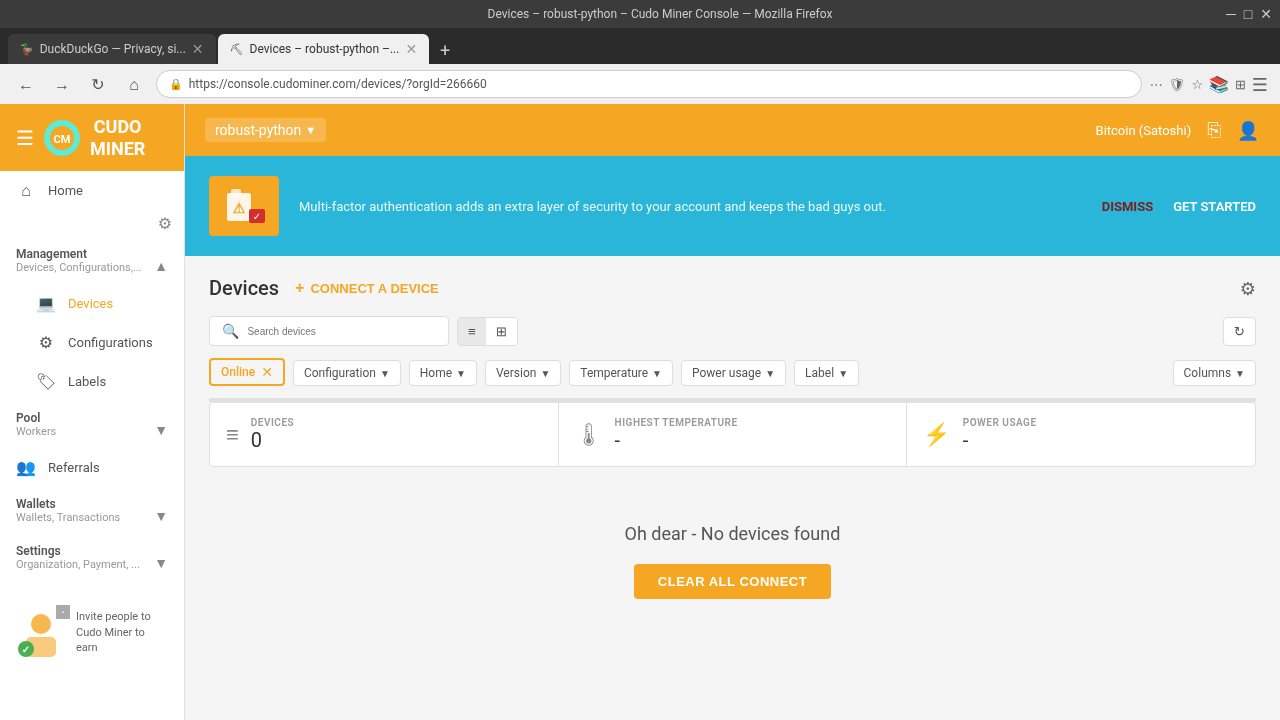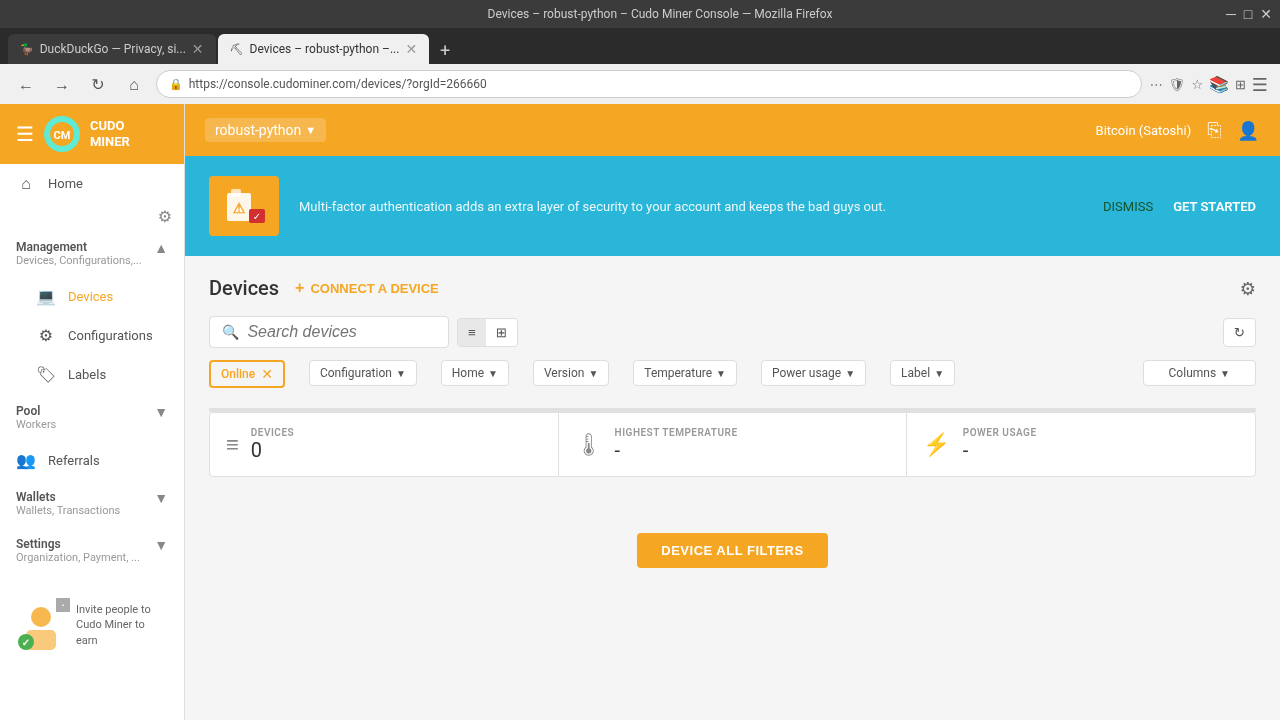--- a/index.html
+++ b/index.html
@@ -45,63 +45,63 @@
 
     
     .content { flex: 1; overflow-y: auto; padding: 0; background: #f5f5f5; }
 
     
     .mfa-banner { background: #29b6d8; padding: 20px 24px; display: flex; align-items: center; gap: 20px; margin-bottom: 0; position: relative; }
     .mfa-icon { width: 70px; height: 60px; background: #f5a623; border-radius: 4px; display: flex; align-items: center; justify-content: center; flex-shrink: 0; }
     .mfa-text h3 { color: white; font-size: 15px; font-weight: 600; margin-bottom: 4px; }
     .mfa-text p { color: white; font-size: 13px; opacity: 0.9; }
     .mfa-actions { margin-left: auto; display: flex; gap: 20px; align-items: center; }
-    .mfa-dismiss { color: #14532d; font-weight: 400; font-size: 13px; cursor: pointer; }
+    .mfa-dismiss { color: #7f1d1d; font-weight: 700; font-size: 13px; cursor: pointer; }
     .mfa-start { color: white; font-weight: 600; font-size: 13px; cursor: pointer; }
 
     
     .page-content { padding: 20px 24px; }
     .page-header { display: flex; align-items: center; gap: 16px; margin-bottom: 16px; }
     .page-title { font-size: 20px; font-weight: 500; color: #333; }
     .connect-btn { display: flex; align-items: center; gap: 6px; background: transparent; border: none; color: #f5a623; font-weight: 600; font-size: 13px; cursor: pointer; }
     .connect-btn .plus { font-size: 16px; }
     .settings-btn { margin-left: auto; color: #666; cursor: pointer; font-size: 18px; }
 
     
     .search-row { display: flex; align-items: center; gap: 8px; margin-bottom: 12px; }
     .search-box { display: flex; align-items: center; background: white; border: 1px solid #ddd; border-radius: 4px; padding: 6px 12px; gap: 8px; width: 240px; }
-    .search-box input { border: none; outline: none; font-size: 16px; color: #999; width: 100%; background: transparent; font-style: italic; }
+    .search-box input { border: none; outline: none; font-size: 10px; color: #999; width: 100%; background: transparent; }
     .view-toggle { display: flex; border: 1px solid #ddd; border-radius: 4px; overflow: hidden; }
     .view-btn { padding: 6px 10px; background: white; border: none; cursor: pointer; color: #555; }
     .view-btn.active { background: #e8e8e8; }
     .refresh-btn { margin-left: auto; background: white; border: 1px solid #ddd; border-radius: 4px; padding: 6px 10px; cursor: pointer; color: #555; }
 
     
-    .filter-row { display: flex; align-items: flex-start; gap: 24px; flex-wrap: wrap; margin-bottom: 20px; }
+    .filter-row { display: flex; align-items: flex-end; gap: 8px; flex-wrap: wrap; margin-bottom: 12px; }
     .filter-tag { display: flex; align-items: center; gap: 6px; background: transparent; border: 2px solid #f5a623; border-radius: 4px; padding: 4px 10px; font-size: 12px; font-weight: 500; color: #f5a623; }
     .filter-tag-x { cursor: pointer; font-size: 14px; color: #f5a623; }
     .filter-dropdown { display: flex; align-items: center; gap: 4px; background: white; border: 1px solid #ddd; border-radius: 4px; padding: 5px 10px; font-size: 12px; cursor: pointer; color: #555; }
     .filter-dropdown .arrow { font-size: 10px; }
-    .columns-btn { margin-left: auto; display: flex; align-items: center; gap: 4px; background: white; border: 1px solid #ddd; border-radius: 4px; padding: 5px 25px; font-size: 12px; cursor: pointer; color: #555; }
+    .columns-btn { margin-left: auto; display: flex; align-items: center; gap: 4px; background: white; border: 1px solid #ddd; border-radius: 4px; padding: 5px 10px; font-size: 12px; cursor: pointer; color: #555; }
 
     
     .stats-row { background: white; border: 1px solid #e0e0e0; border-radius: 4px; display: flex; margin-bottom: 16px; }
     .stat-item { flex: 1; padding: 14px 16px; display: flex; align-items: center; gap: 12px; border-right: 1px solid #e0e0e0; }
     .stat-item:last-child { border-right: none; }
     .stat-icon { font-size: 22px; color: #888; }
     .stat-label { font-size: 10px; font-weight: 600; color: #999; text-transform: uppercase; letter-spacing: 0.5px; }
     .stat-value { font-size: 20px; font-weight: 400; color: #333; }
 
     
     .empty-state { text-align: center; padding: 40px 20px; }
     .empty-title { font-size: 18px; color: #555; margin-bottom: 20px; }
     .clear-btn { background: #f5a623; color: white; border: none; border-radius: 4px; padding: 10px 24px; font-size: 13px; font-weight: 600; cursor: pointer; letter-spacing: 0.5px; }
 
     
-    .sidebar-nav-section { display: flex; align-items: flex-start; justify-content: space-between; padding: 10px 16px; cursor: pointer; }
+    .sidebar-nav-section { display: flex; align-items: flex-end; justify-content: space-between; padding: 10px 16px; cursor: pointer; }
     .sidebar-nav-section .section-info .title { font-size: 12px; font-weight: 600; color: #555; }
     .sidebar-nav-section .section-info .sub { font-size: 11px; color: #999; }
 
     
     .progress-bar { height: 4px; background: #e0e0e0; width: 100%; }
     .progress-fill { height: 100%; background: #29b6d8; width: 0%; }
   </style>
 </head>
 <body>
 
@@ -152,21 +152,21 @@
   <div class="sidebar">
 
     <div class="sidebar-header">
       <span class="hamburger">☰</span>
       <div class="logo-circle">
         <svg width="28" height="28" viewBox="0 0 28 28">
           <circle cx="14" cy="14" r="12" fill="#f5a623"></circle>
           <text x="14" y="19" text-anchor="middle" font-size="11" font-weight="bold" fill="white">CM</text>
         </svg>
       </div>
-      <span style="color:white; font-weight:700; font-size:13px; line-height:1.2;">CUDO<br>MINER</span>
+      <span style="color:white; font-weight:700; font-size:18px; line-height:1.2;text-align:center;">CUDO<br>MINER</span>
     </div>
 
     <div class="sidebar-item">
       <span class="item-icon">⌂</span>
       <span>Home</span>
     </div>
     <div style="display:flex; justify-content:flex-end; padding: 4px 12px 4px 0;">
       <span style="font-size:16px; color:#888; cursor:pointer;">⚙</span>
     </div>
 
@@ -360,18 +360,19 @@
           <div class="stat-item">
             <span class="stat-icon">⚡</span>
             <div>
               <div class="stat-label">POWER USAGE</div>
               <div class="stat-value">-</div>
             </div>
           </div>
         </div>
 
         <div class="empty-state">
-          <button class="clear-btn">DEVICE ALL FILTERS</button>
+          <div class="empty-title">Oh dear - No devices found</div>
+          <button class="clear-btn">CLEAR ALL CONNECT</button>
         </div>
       </div>
     </div>
   </div>
 </div>
 
 </body></html>

